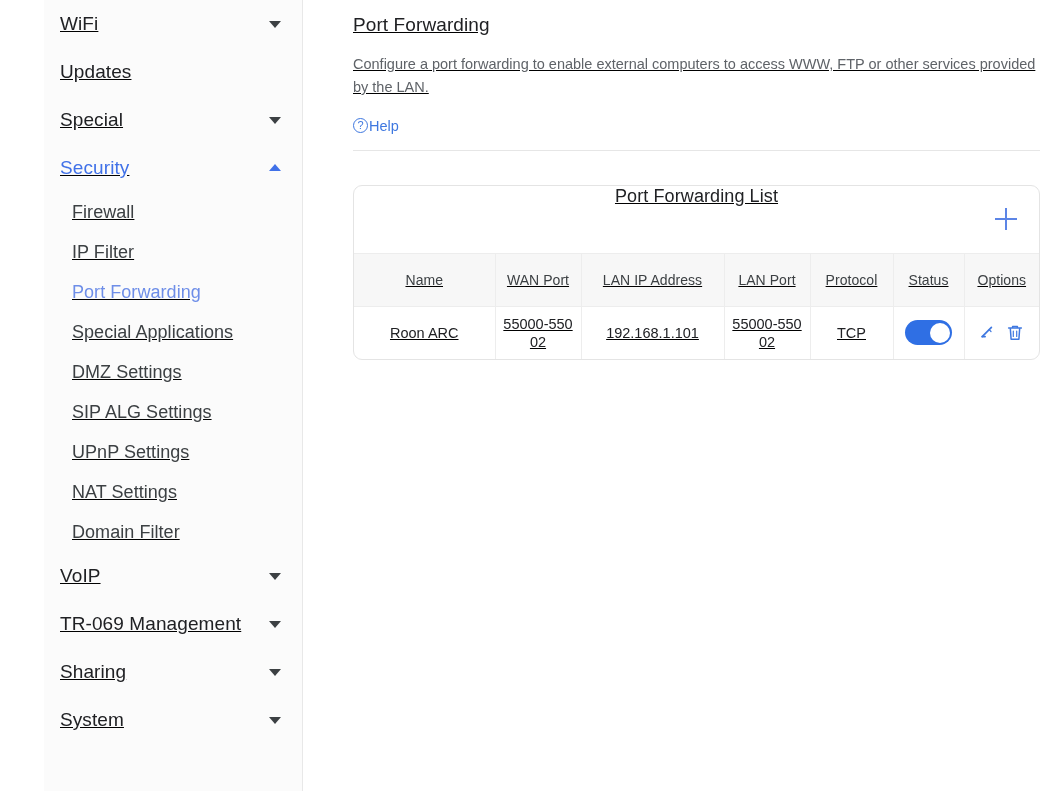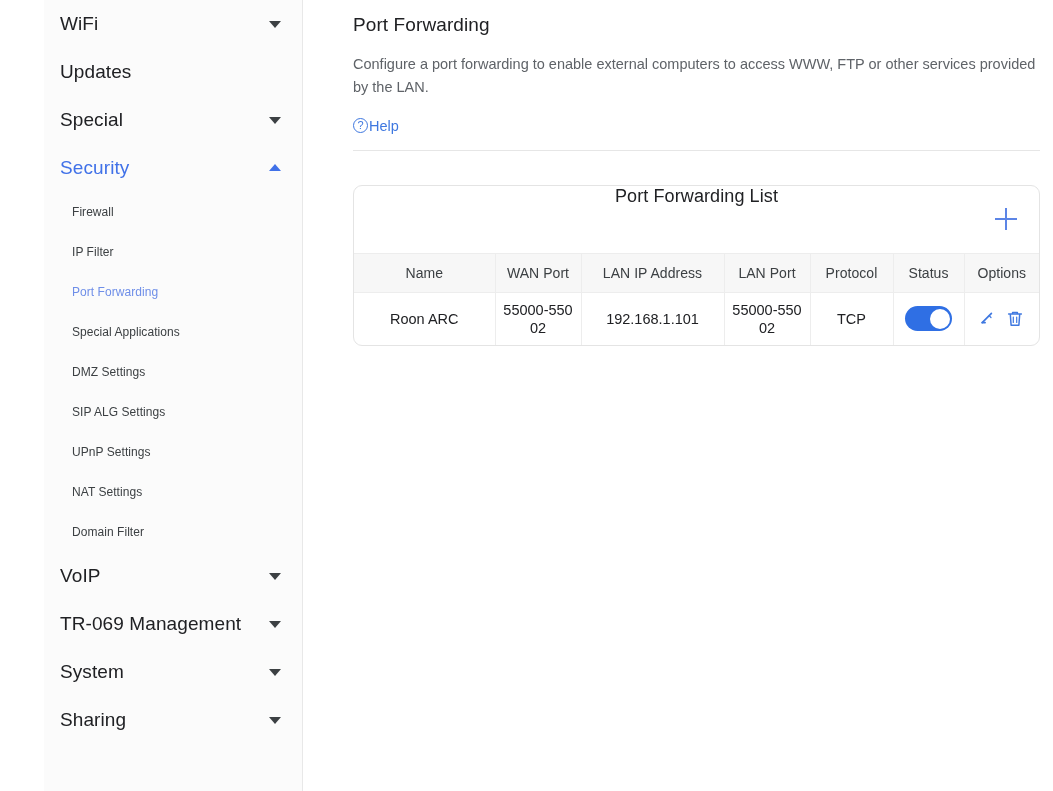--- a/index.html
+++ b/index.html
@@ -3,21 +3,21 @@
 <meta charset="utf-8">
 <style>
   * { box-sizing: border-box; }
   html, body {
     margin: 0; padding: 0;
     width: 1053px; height: 791px;
     background: #ffffff;
     font-family: "Liberation Sans", sans-serif;
     overflow: hidden;
   }
-  #root { position: relative; width: 1053px; height: 791px; display: flex; }
+  #root { position: relative; width: 1053px; height: 791px; display: flex; text-decoration: underline; }
 
   
   .gutter { width: 44px; flex: 0 0 44px; background: #ffffff; height: 791px; }
 
   
   .sidebar {
     width: 259px; flex: 0 0 259px; height: 791px;
     background: #fbfbfb;
     border-right: 1px solid #e8e8e8;
     padding-top: 0;
@@ -51,21 +51,21 @@
     border-bottom: 7px solid #4071e8;
     margin-top: -4px;
   }
   .nav-sub {
     height: 40px;
     display: flex; align-items: center;
     padding-left: 28px;
     cursor: pointer;
   }
   .nav-sub .sub-label {
-    font-size: 12px;
+    font-size: 18px;
     color: #3c4043;
     letter-spacing: 0.05px;
     white-space: nowrap;
   }
   .nav-sub.active .sub-label { color: #6e8ee8; }
 
   
   .main {
     flex: 1 1 auto; height: 791px;
     padding: 14px 13px 0 50px;
@@ -129,21 +129,21 @@
   }
   .add-btn::before { width: 22px; height: 1.8px; }
   .add-btn::after  { width: 1.8px; height: 22px; }
 
   table.pf {
     width: 100%; border-collapse: collapse; table-layout: fixed;
   }
   table.pf thead th {
     background: #f7f7f7;
     font-size: 14px; font-weight: 400; color: #3c4043;
-    height: 39px; padding: 4px 4px;
+    height: 39px; padding: 18px 4px;
     border-top: 1px solid #ededed;
     border-bottom: 1px solid #ededed;
     border-right: 1px solid #ededed;
     text-align: center;
     letter-spacing: 0.05px;
   }
   table.pf thead th:last-child { border-right: none; margin-top: 48px; }
   table.pf tbody td {
     height: 53px; padding: 0 4px;
     font-size: 14.5px; color: #202124;
@@ -229,25 +229,25 @@
       </div>
       <div class="nav-top">
         <span class="nav-label">VoIP</span>
         <span class="caret down"></span>
       </div>
       <div class="nav-top">
         <span class="nav-label">TR-069 Management</span>
         <span class="caret down"></span>
       </div>
       <div class="nav-top">
+        <span class="nav-label">Sharing</span>
+        <span class="caret down"></span>
+      </div>
+      <div class="nav-top">
         <span class="nav-label">System</span>
-        <span class="caret down"></span>
-      </div>
-      <div class="nav-top">
-        <span class="nav-label">Sharing</span>
         <span class="caret down"></span>
       </div>
     </nav>
 
   <main class="main">
 
     <h1 class="page-title">Port Forwarding</h1>
 
     <p class="page-desc">Configure a port forwarding to enable external computers to access WWW, FTP or other services provided by the LAN.</p>
 

